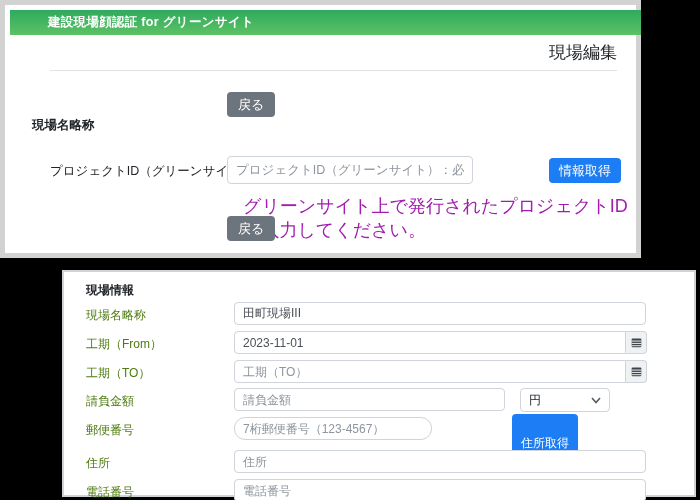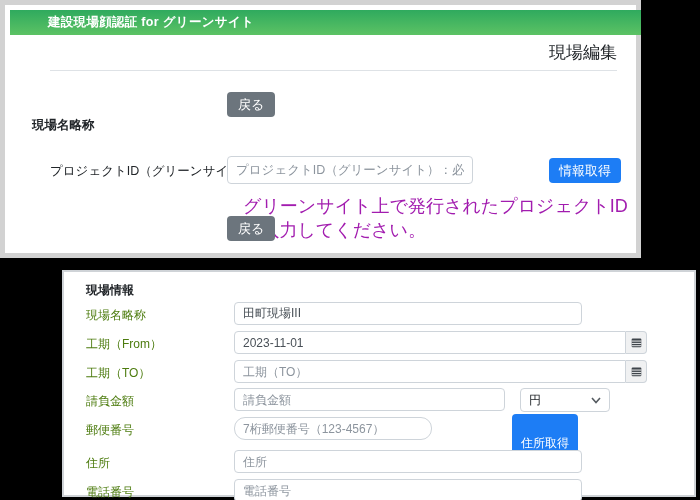--- a/index.html
+++ b/index.html
@@ -60,21 +60,21 @@
     position:absolute;left:62px;top:270px;width:634px;height:227px;
     background:#fff;border:2px solid #cfd3d7;box-sizing:border-box;
   }
   .bp-inner{position:relative;width:100%;height:100%;}
   .bp-title{
     position:absolute;left:22px;top:10px;
     font-size:12px;font-weight:bold;color:#212529;
   }
   .f-label{position:absolute;left:22px;font-size:12px;color:#4d7c0f;white-space:nowrap;}
   .f-input{position:absolute;left:170px;height:23px;font-size:12px;}
-  .w-full{width:348px;}
+  .w-full{width:412px;}
   .w-date{width:392px;border-top-right-radius:0;border-bottom-right-radius:0;}
   .w-amount{width:271px;}
   .w-postal{width:198px;}
   .cal-btn{
     position:absolute;left:562px;width:21px;height:23px;box-sizing:border-box;
     background:#f0f1f2;border:1px solid #ced4da;border-left:none;
     border-radius:0 4px 4px 0;display:flex;align-items:center;justify-content:center;
     cursor:pointer;padding:0;
   }
   .currency-select{

